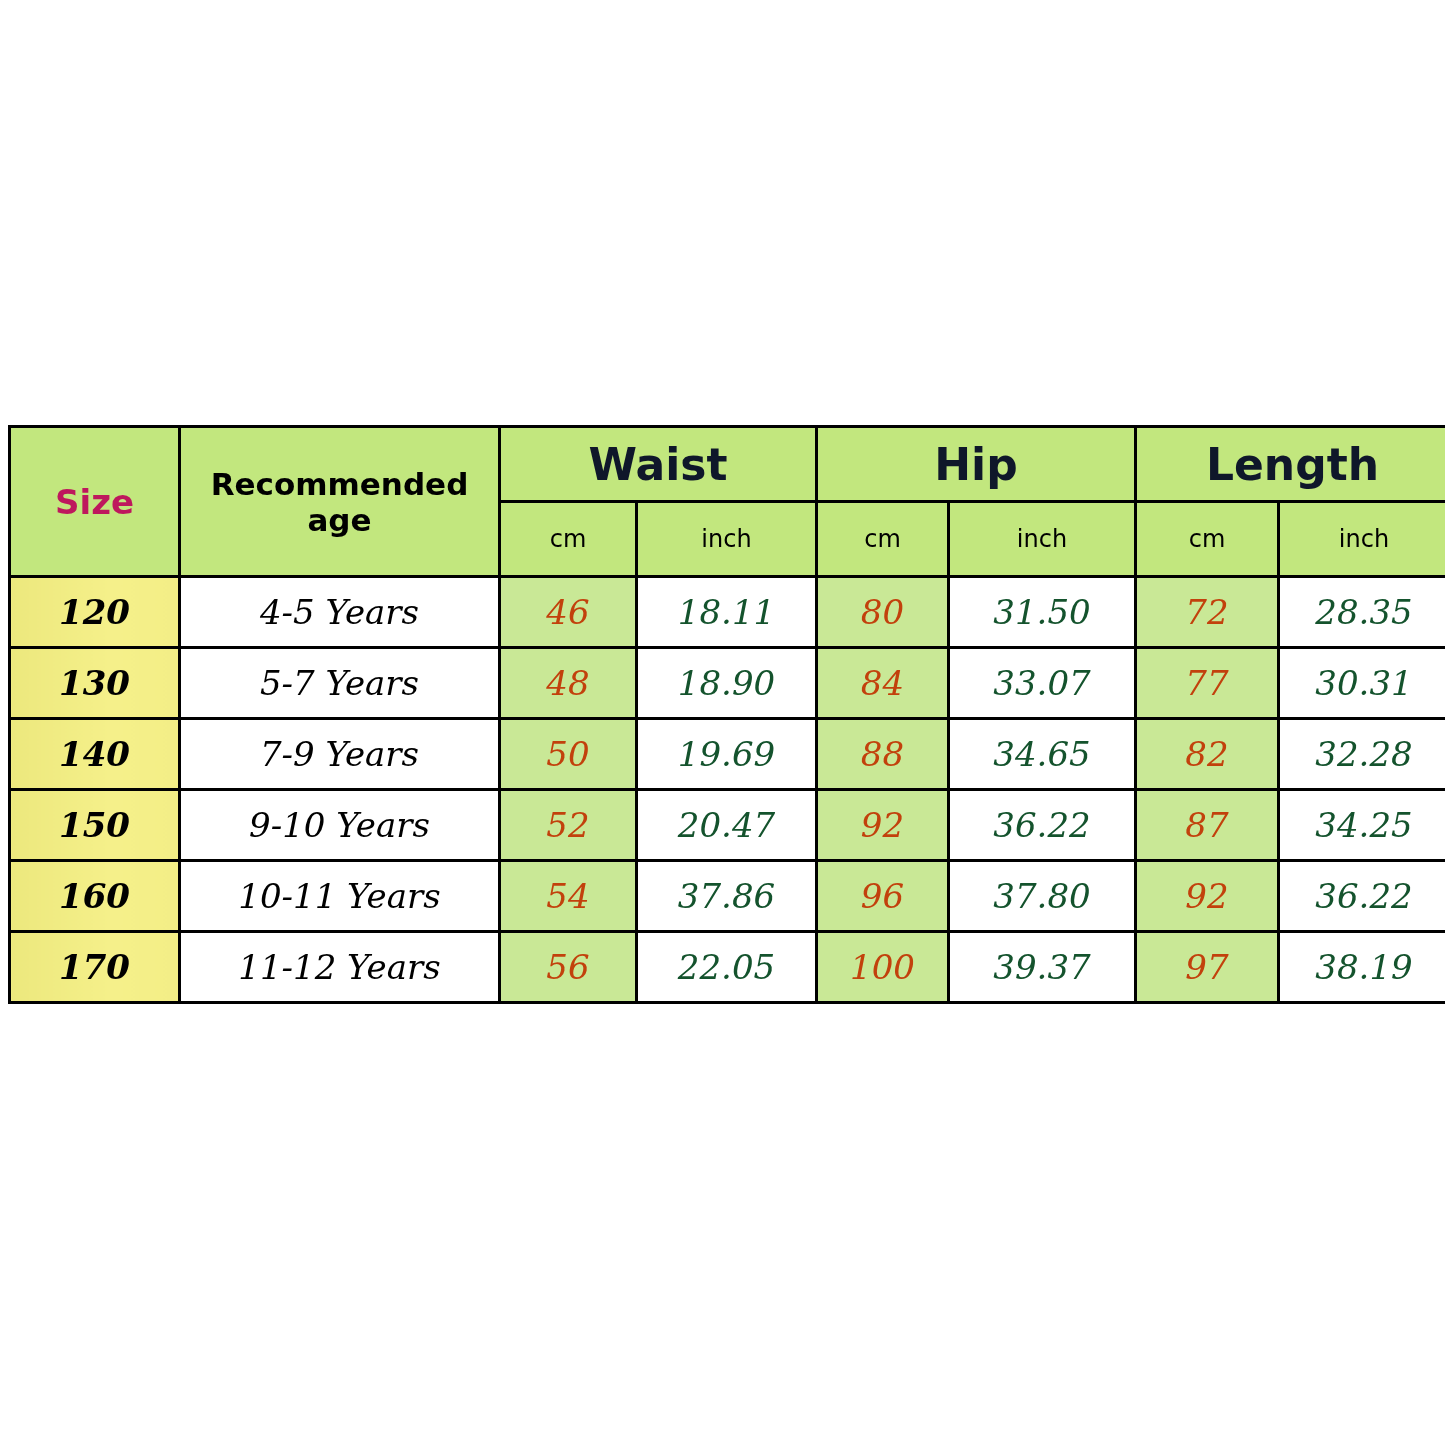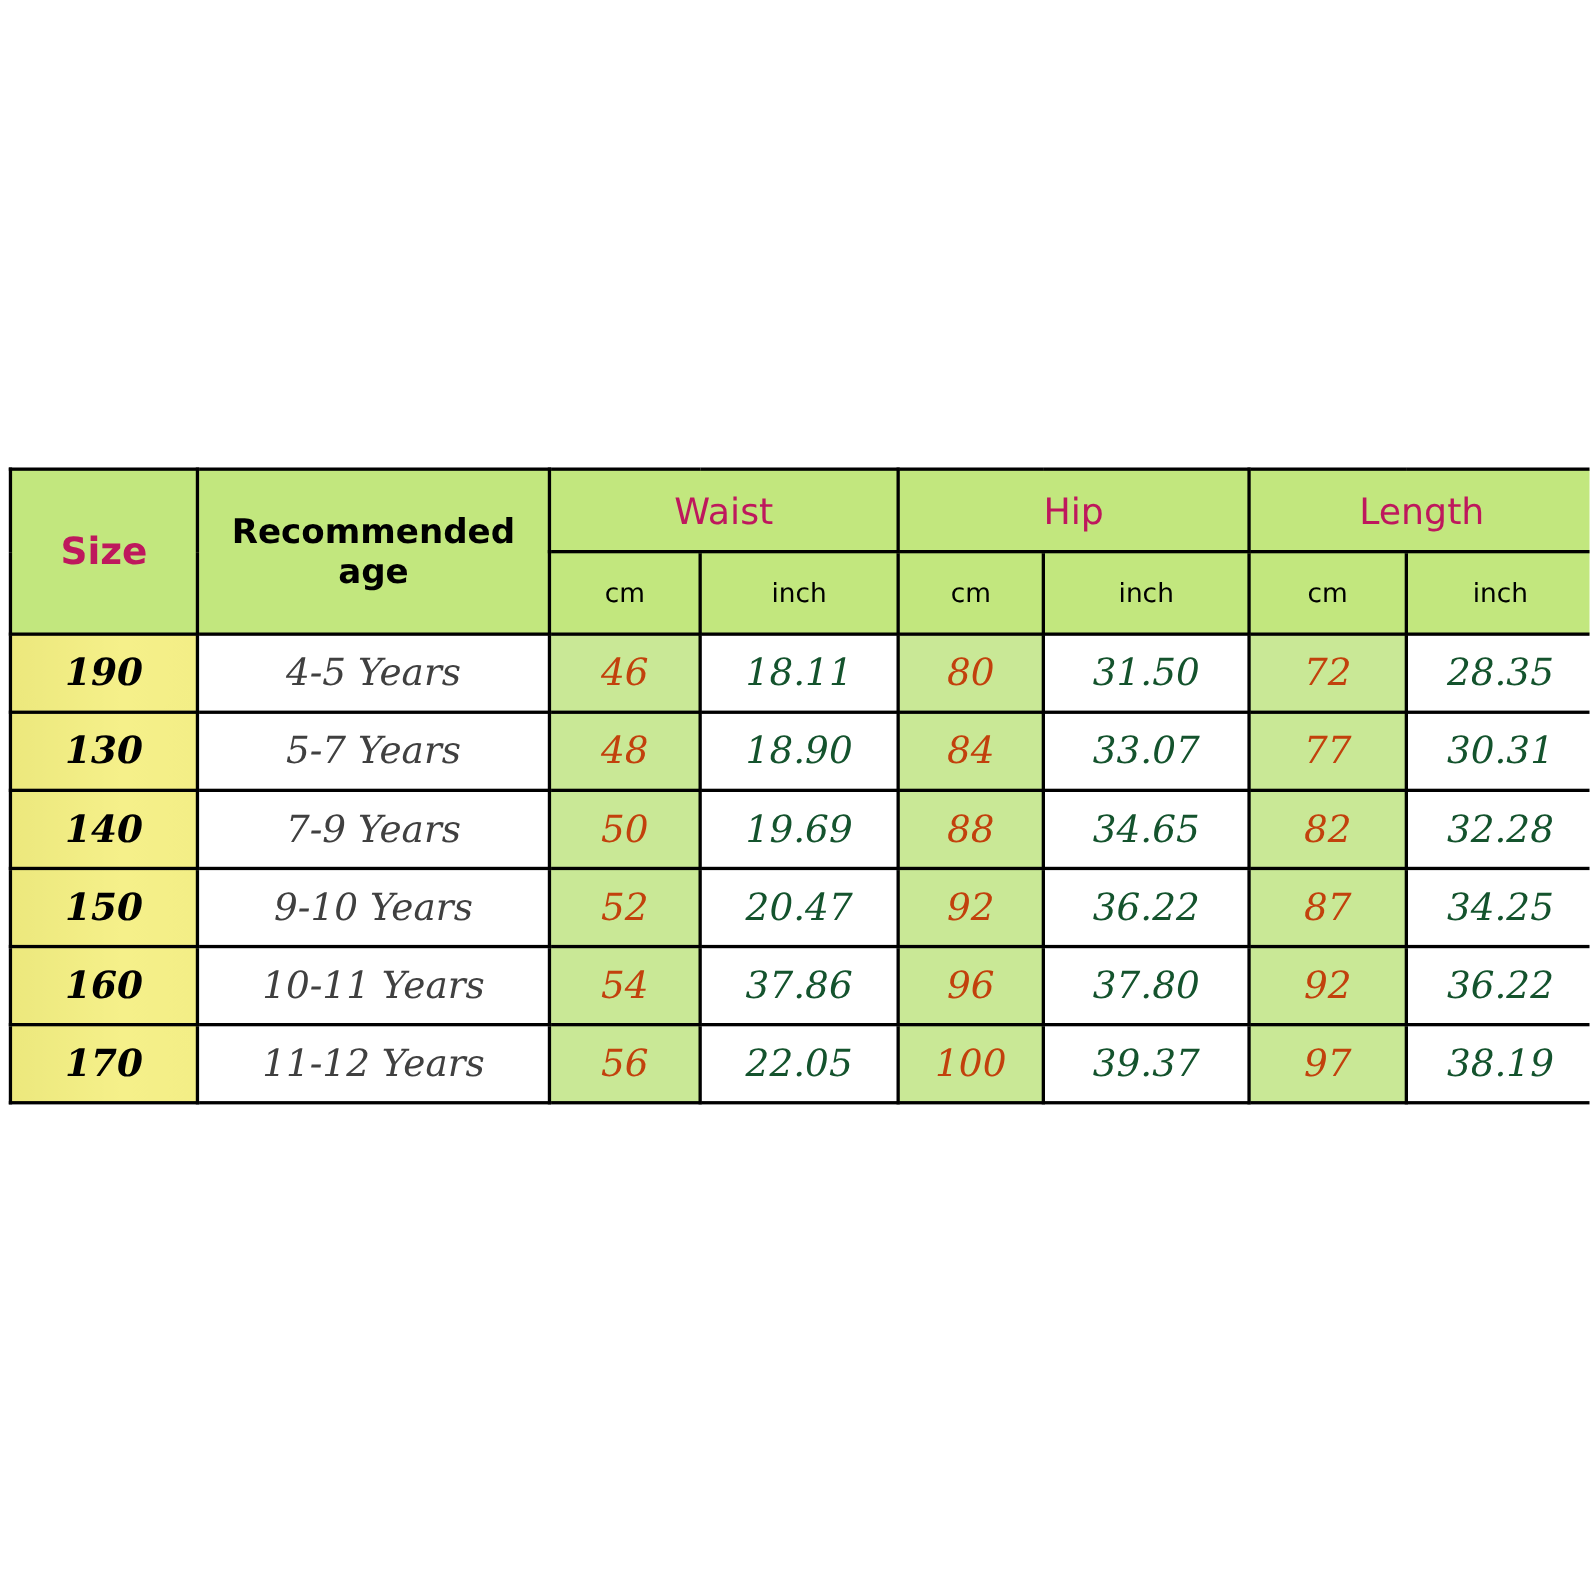--- a/index.html
+++ b/index.html
@@ -34,23 +34,23 @@
   table.size-chart td, table.size-chart th {
     border: 3px solid #000000;
     text-align: center;
     vertical-align: middle;
     padding: 0;
   }
   
   .hdr-main {
     background: #c2e77e;
     font-family: "DejaVu Sans", sans-serif;
-    font-weight: normal;
-    font-size: 33px;
-    color: #be185d;
+    font-weight: bold;
+    font-size: 44px;
+    color: #0f172a;
     height: 72px;
   }
   .hdr-size {
     background: #c2e77e;
     font-family: "DejaVu Sans", sans-serif;
     font-weight: bold;
     font-size: 34px;
     color: #be185d;
   }
   .hdr-age {
@@ -76,21 +76,21 @@
     font-style: italic;
     font-weight: bold;
     font-size: 34px;
     color: #000000;
   }
   .cell-age {
     background: #ffffff;
     font-family: "DejaVu Serif", serif;
     font-style: italic;
     font-size: 34px;
-    color: #404040;
+    color: #000000;
   }
   .cell-cm {
     background: #c9e896;
     font-family: "DejaVu Serif", serif;
     font-style: italic;
     font-size: 34px;
     color: #c2410c;
   }
   .cell-inch {
     background: #ffffff;
@@ -136,21 +136,21 @@
           <th class="hdr-unit">cm</th>
           <th class="hdr-unit">inch</th>
           <th class="hdr-unit">cm</th>
           <th class="hdr-unit">inch</th>
           <th class="hdr-unit">cm</th>
           <th class="hdr-unit">inch</th>
         </tr>
       </thead>
       <tbody>
         <tr>
-          <td class="cell-size">190</td>
+          <td class="cell-size">120</td>
           <td class="cell-age">4-5 Years</td>
           <td class="cell-cm">46</td>
           <td class="cell-inch">18.11</td>
           <td class="cell-cm">80</td>
           <td class="cell-inch">31.50</td>
           <td class="cell-cm">72</td>
           <td class="cell-inch">28.35</td>
         </tr>
         <tr>
           <td class="cell-size">130</td>

